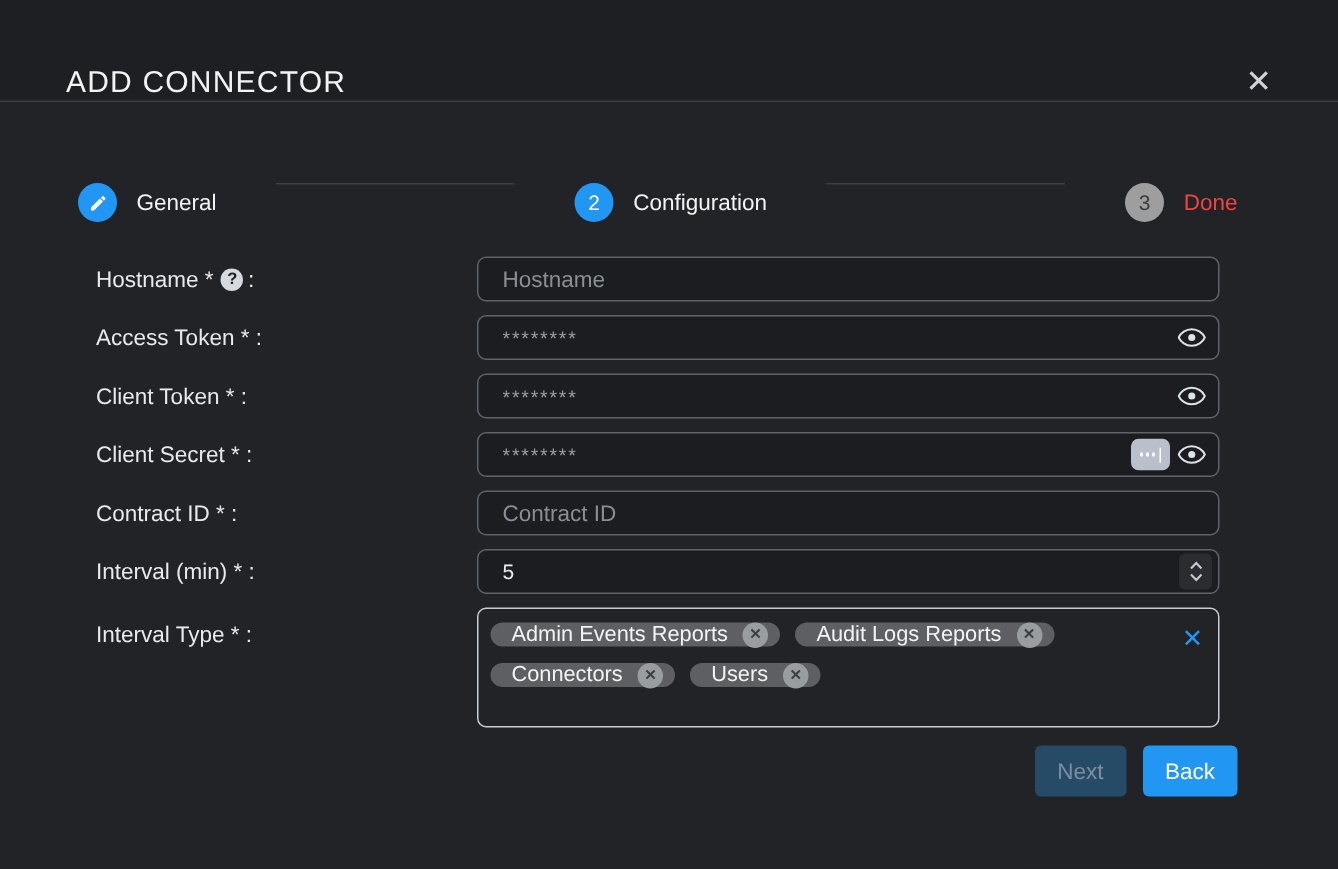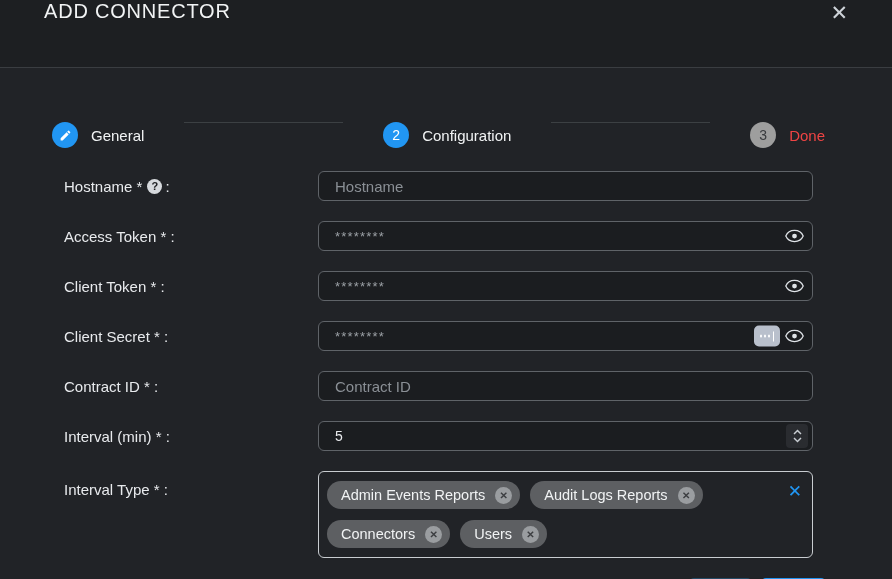--- a/index.html
+++ b/index.html
@@ -10,21 +10,21 @@
     font-family:"Liberation Sans", sans-serif;
     -webkit-font-smoothing:antialiased;
   }
   .modal { width:892px; height:579px; display:flex; flex-direction:column; }
 
   
   .modal-header {
     height:68px; flex:0 0 68px;
     background:#1d1f22;
     border-bottom:1px solid #3a3d41;
-    display:flex; align-items:flex-start; justify-content:space-between;
+    display:flex; align-items:flex-end; justify-content:space-between;
     padding:0 40px 0 44px;
   }
   .modal-title {
     color:#f1f3f4; font-size:20px; font-weight:500; letter-spacing:.8px;
   }
   .close-btn {
     background:none; border:none; cursor:pointer;
     color:#ced3d9; font-size:21px; line-height:1; padding:2px 4px;
     font-family:"Liberation Sans", sans-serif;
   }
@@ -40,21 +40,21 @@
     display:flex; align-items:center; justify-content:center;
     background:#2196f3; color:#fff; font-size:14px;
   }
   .step-circle.pending { background:#9e9e9e; color:#393b3e; }
   .step-label { font-size:15px; color:#f1f3f4; }
   .step-label.pending { color:#ef4444; }
   .step-connector { flex:1 1 auto; height:1px; background:#3c4043; margin:0 16px; }
 
   
   .form { margin:23px 0 0 12px; }
-  .form-row { display:flex; align-items:center; margin-bottom:20px; }
+  .form-row { display:flex; align-items:center; margin-bottom:9px; }
   .form-row.align-top { align-items:flex-start; }
   .row-label {
     width:254px; flex:0 0 254px;
     color:#e8eaed; font-size:15px;
     display:flex; align-items:center; gap:5px;
   }
   .align-top .row-label { margin-top:10px; }
   .help-icon {
     width:15px; height:15px; border-radius:50%;
     background:#d6d9dd; color:#202124;
@@ -94,21 +94,21 @@
 
   
   .tags-box {
     width:495px; min-height:80px;
     border:1px solid #c9cdd1; border-radius:6px;
     padding:9px 34px 9px 8px; position:relative;
     display:flex; flex-wrap:wrap; align-content:flex-start; gap:11px 10px;
     background:transparent;
   }
   .tag {
-    height:28px; border-radius:14.5px; background:#5d5f62;
+    height:16px; border-radius:14.5px; background:#5d5f62;
     display:inline-flex; align-items:center; gap:10px;
     padding:0 8px 0 14px;
     color:#f1f3f4; font-size:14.5px; white-space:nowrap;
   }
   .tag-remove {
     width:17px; height:17px; border-radius:50%; background:#9a9da0;
     color:#3c3e41; font-size:10px; font-weight:bold;
     display:inline-flex; align-items:center; justify-content:center;
     border:none; cursor:pointer; padding:0;
   }

